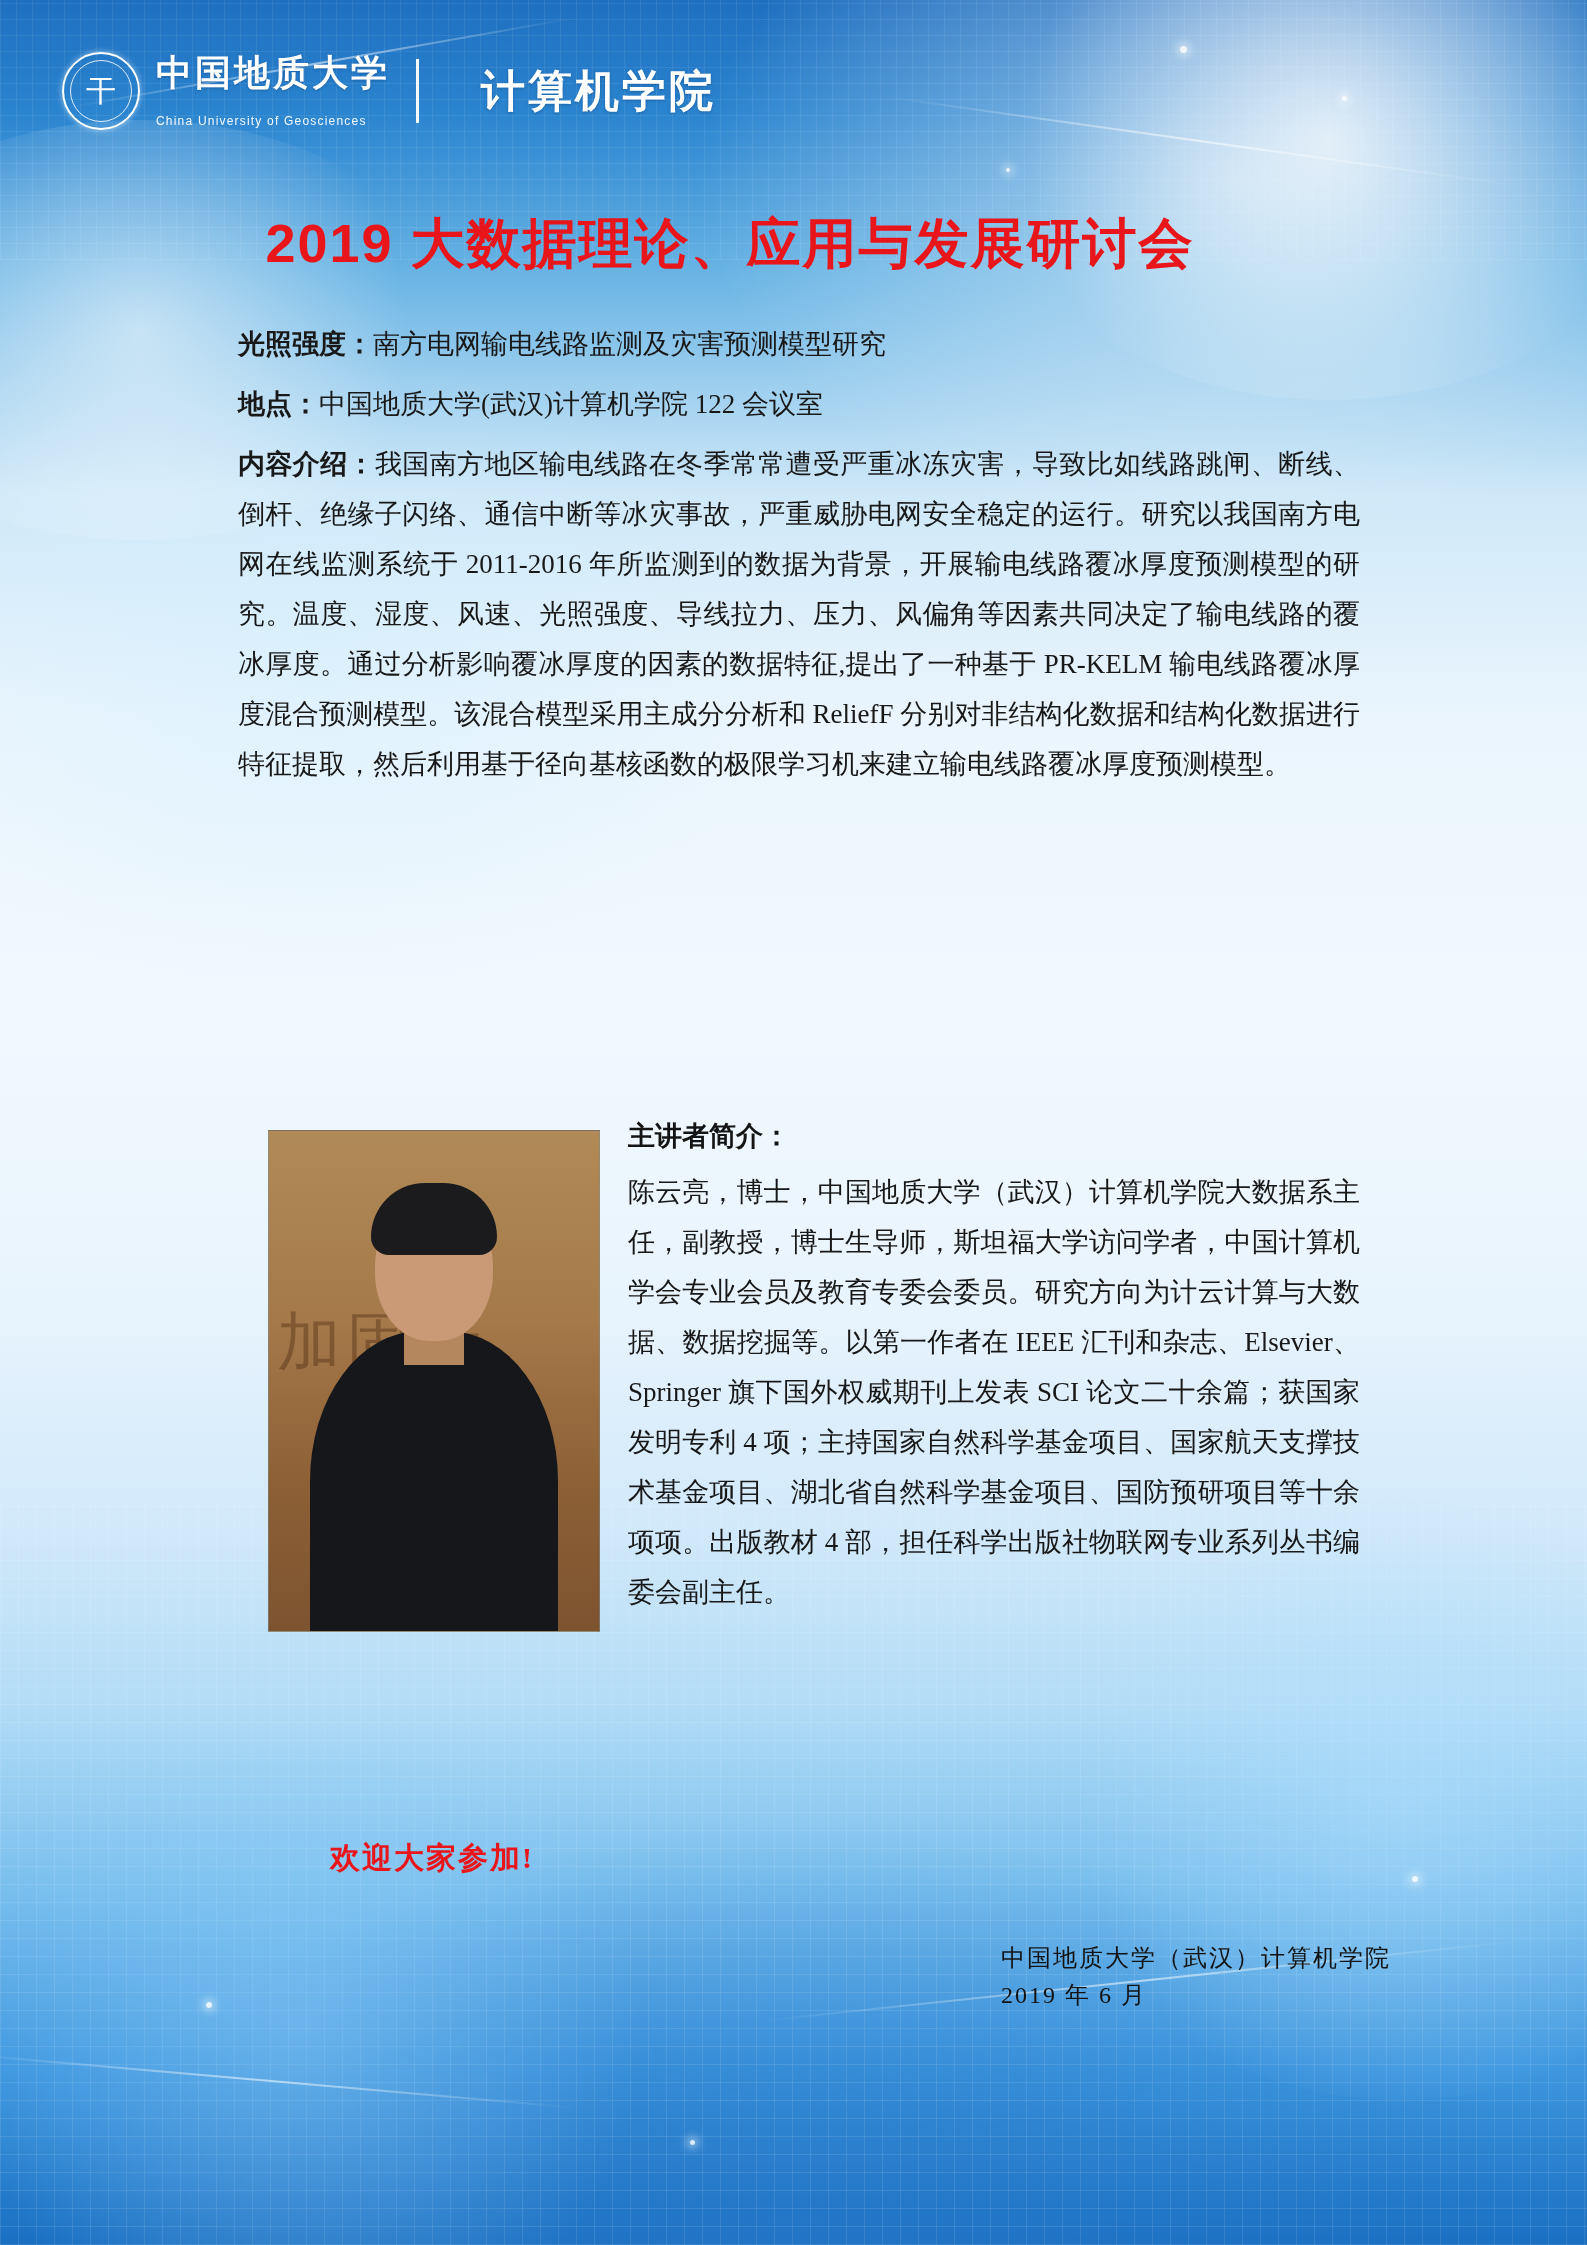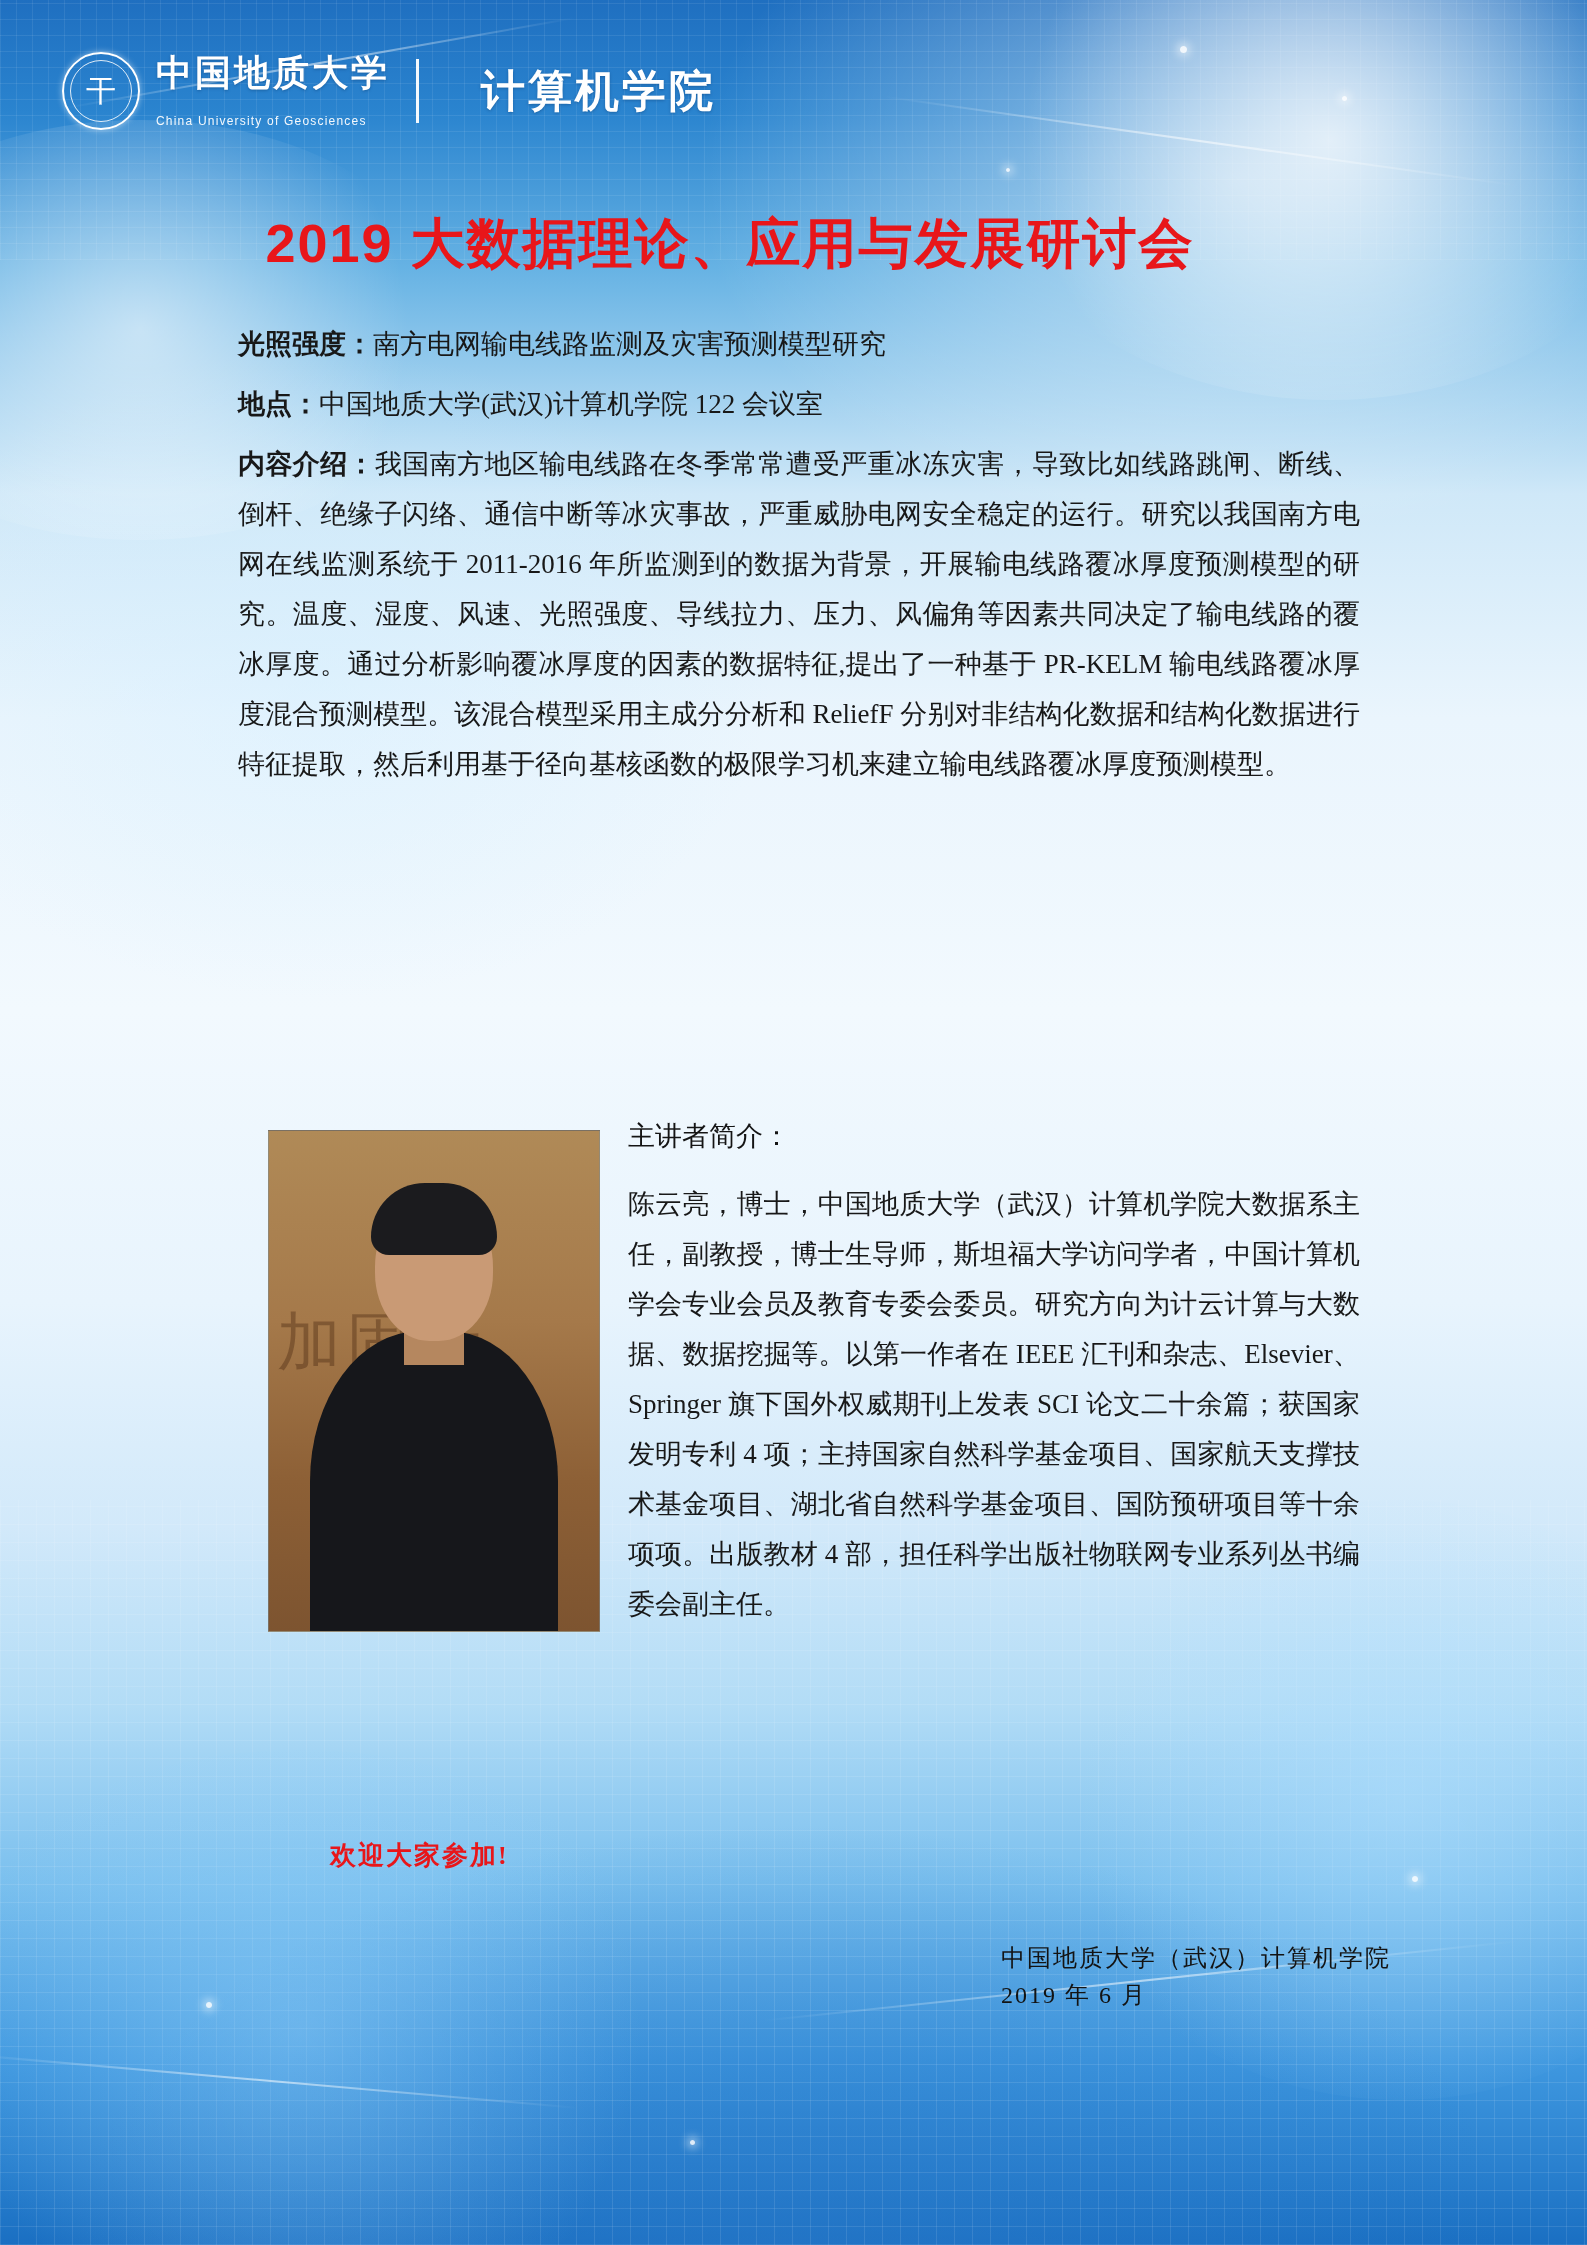--- a/index.html
+++ b/index.html
@@ -247,42 +247,42 @@
   .photo-neck {
     position: absolute;
     left: 50%;
     top: 186px;
     transform: translateX(-50%);
     width: 60px;
     height: 48px;
     background: #b5875f;
   }
   .speaker-title {
-    font-weight: normal;
+    font-weight: bold;
     font-size: 27px;
     color: #141414;
-    margin-bottom: 26px;
+    margin-bottom: 14px;
     font-family: "Liberation Serif", serif;
   }
   .speaker-bio {
     font-size: 27px;
     line-height: 1.85;
     color: #181818;
     text-align: justify;
     text-justify: inter-ideograph;
     font-family: "Liberation Serif", serif;
   }
 
   
   .welcome {
     position: absolute;
     left: 330px;
     top: 1838px;
     color: #e8161a;
-    font-size: 26px;
+    font-size: 30px;
     font-weight: bold;
     letter-spacing: 2px;
     font-family: "Liberation Serif", serif;
   }
   .signature {
     position: absolute;
     right: 196px;
     top: 1940px;
     text-align: left;
     color: #131313;

